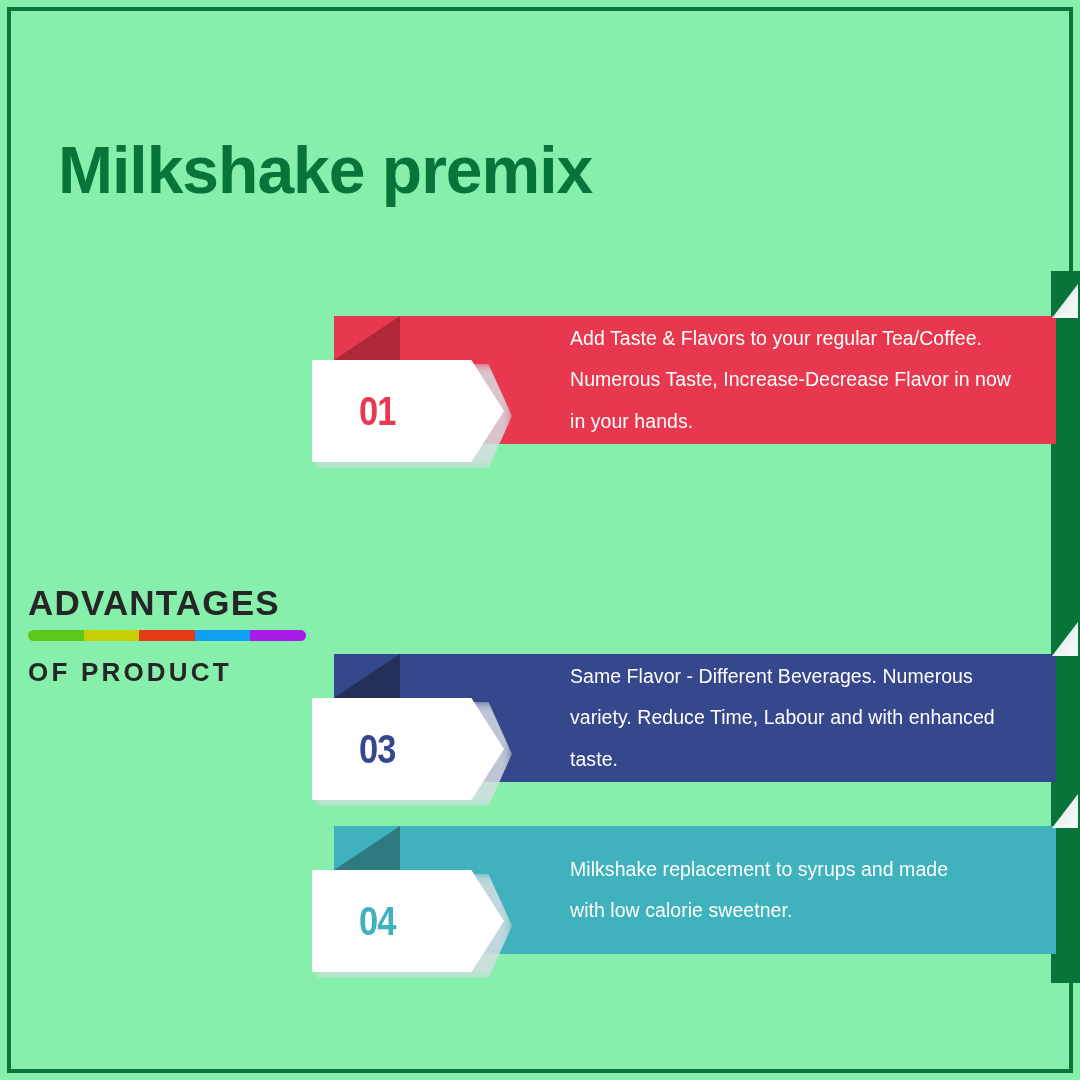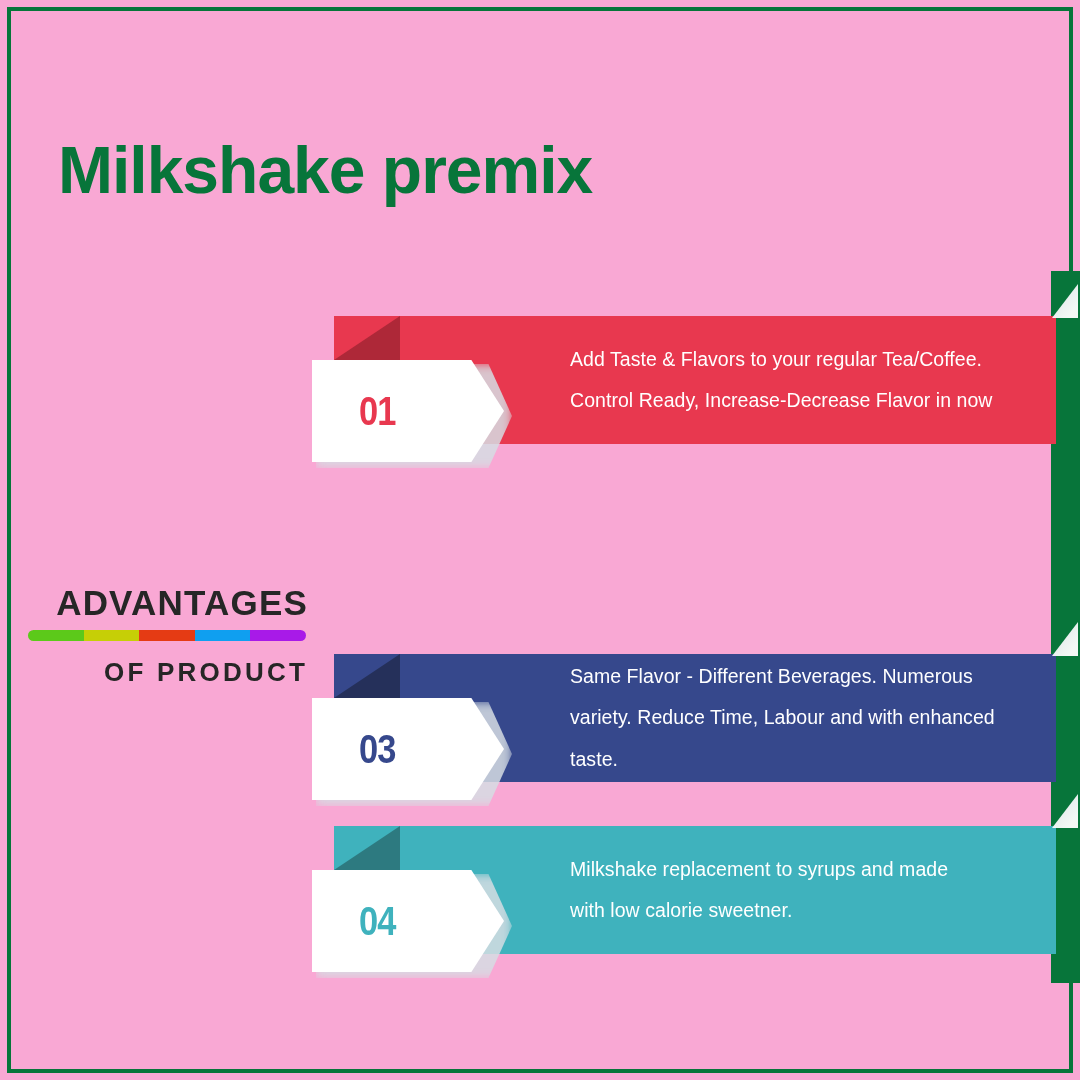--- a/index.html
+++ b/index.html
@@ -40,21 +40,21 @@
     letter-spacing:-1px;
     color:var(--green);
     white-space:nowrap;
   }
 
   
   .label-block{
     position:absolute;
     left:28px; top:585px;
     width:280px;
-    text-align:right;
+    text-align:left;
   }
   .label-main{
     font-size:35px;
     font-weight:bold;
     letter-spacing:1.2px;
     color:#262626;
     line-height:1.05;
   }
   .label-rule{
     display:flex;
@@ -167,21 +167,21 @@
     left:718px; top:-32px;
     width:26px; height:34px;
     background:linear-gradient(to bottom right,#e4e9ee 0%,#ffffff 80%);
     clip-path:polygon(100% 0, 100% 100%, 0 100%);
     opacity:.95;
   }
 </style>
 </head>
 <body>
 
-<div id="poster" style="background: #f9a8d4;">
+<div id="poster" style="background: #86efac;">
 
   <div class="frame"></div>
 
   <div class="title">Milkshake premix</div>
 
   <div class="label-block">
     <div class="label-main">ADVANTAGES</div>
     <div class="label-rule">
       <span style="background: rgb(92, 201, 26);"></span>
       <span style="background: rgb(198, 207, 6);"></span>
@@ -195,21 +195,22 @@
   <div class="green-bar"></div>
 
   <div class="ribbons">
 
     <div class="ribbon" data-i="0" style="--c: #e8384f; --d: #ae2838;">
       <div class="band">
         <div class="fold"></div>
         <div class="band-shadow"></div>
         <div class="copy">
           <span>Add Taste &amp; Flavors to your regular Tea/Coffee.</span>
-          <span>Control Ready, Increase-Decrease Flavor in now</span>
+          <span>Numerous Taste, Increase-Decrease Flavor in now</span>
+          <span>in your hands.</span>
         </div>
       </div>
       <div class="plate-shadow"></div>
       <div class="plate">
         <div class="plate-num">01</div>
       </div>
     </div>
 
 
     <div class="ribbon" data-i="2" style="--c: #36488c; --d: #25305a;">

